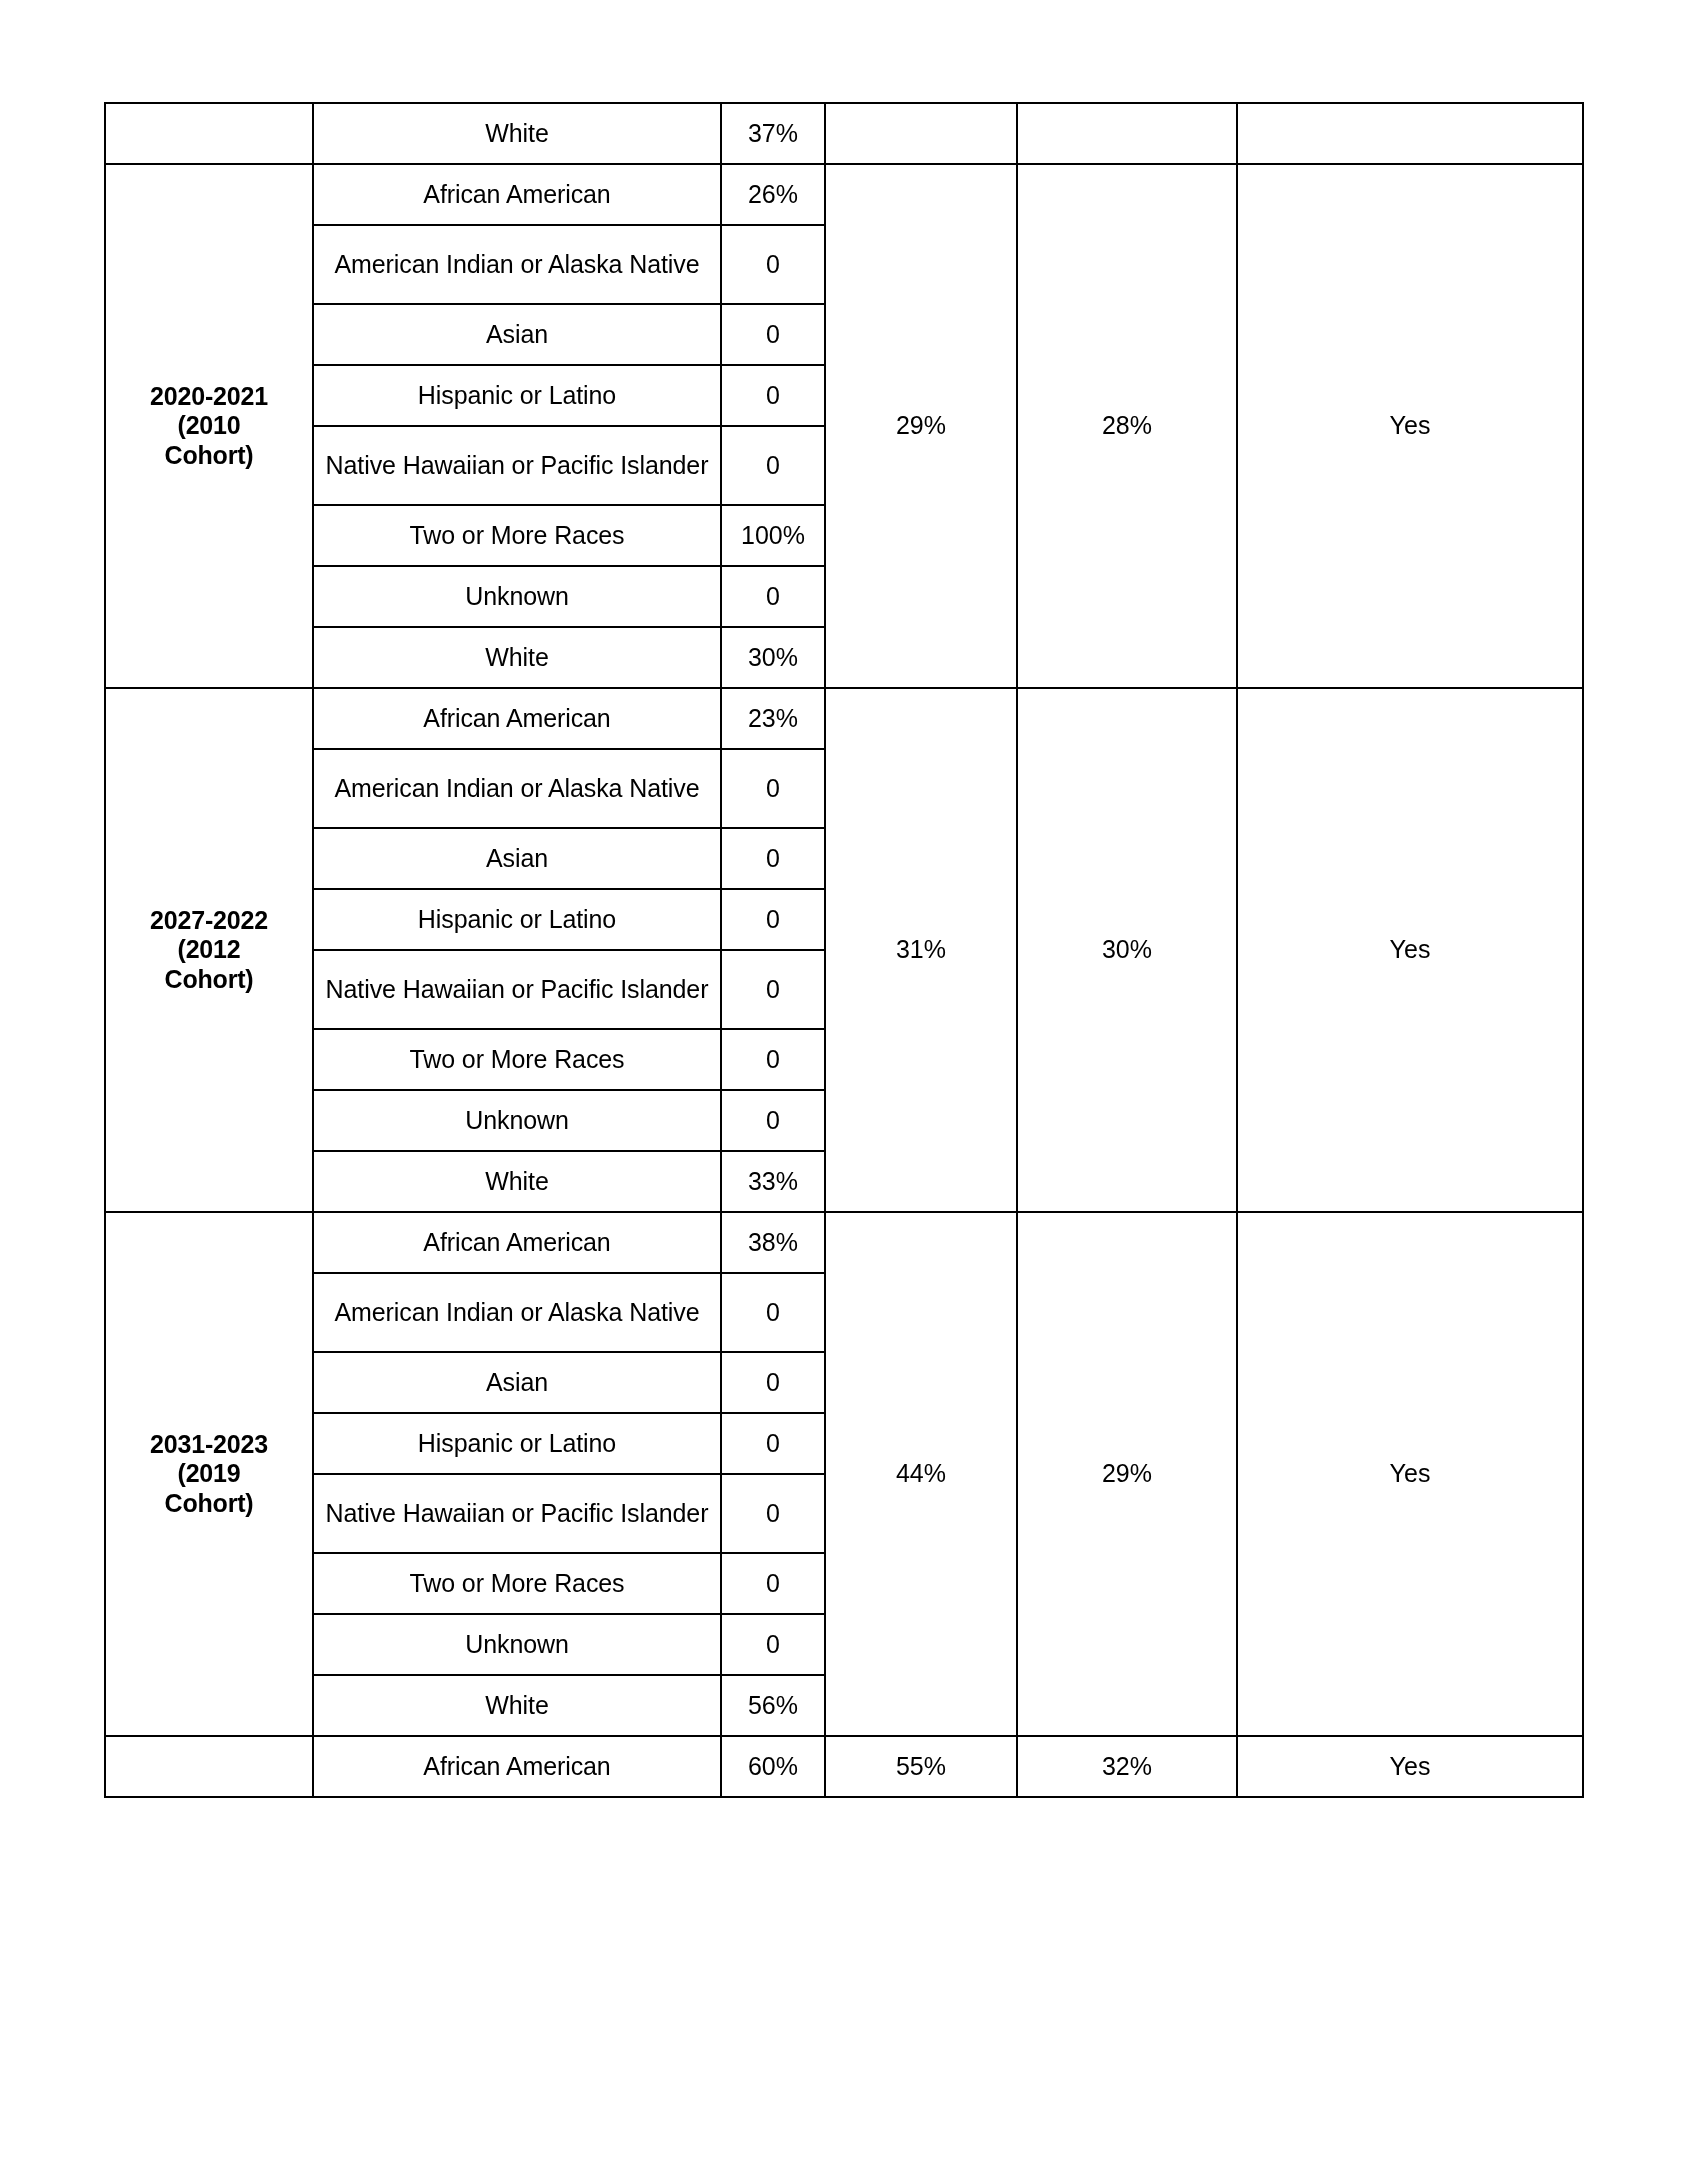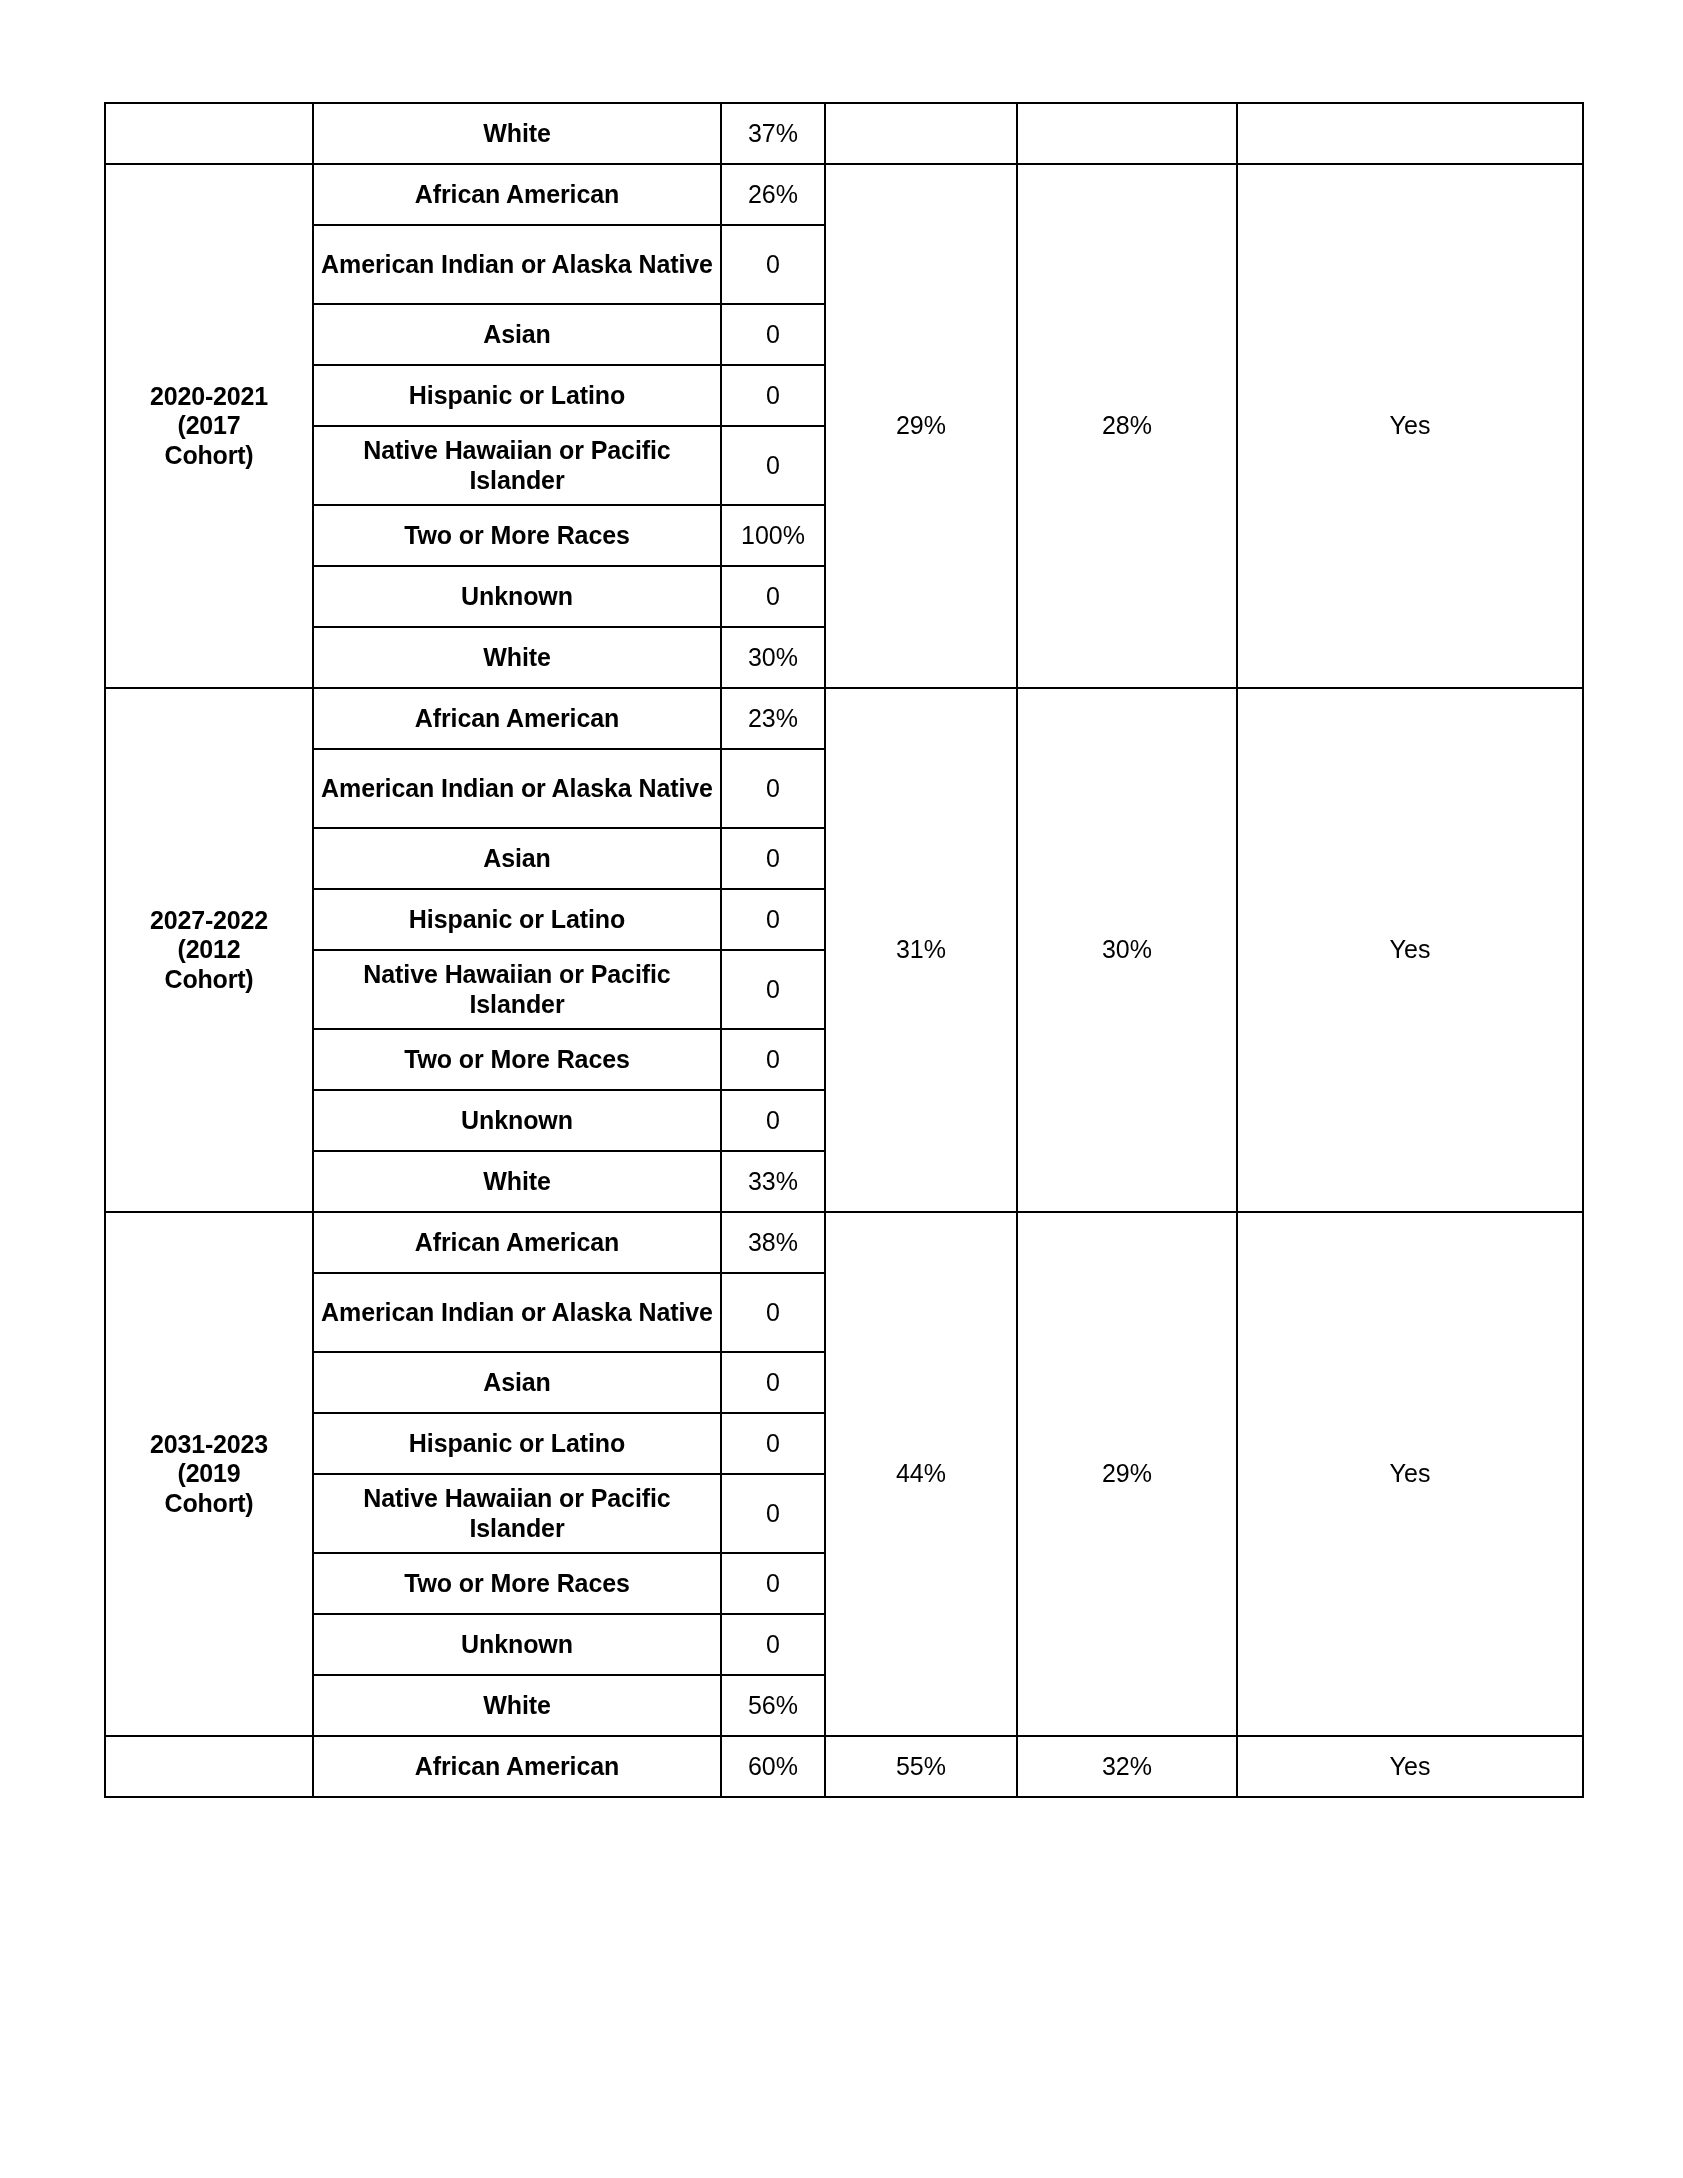--- a/index.html
+++ b/index.html
@@ -43,21 +43,21 @@
   col.c-agg1   { width: 192px; }
   col.c-agg2   { width: 220px; }
   col.c-met    { width: 346px; }
 
   td.year {
     font-weight: bold;
     letter-spacing: -0.2px;
     border-radius: 17px;
   }
   td.group {
-    font-weight: bold;
+    font-weight: normal;
     padding: 0 6px;
     letter-spacing: -0.1px;
   }
   td.pct {
     font-weight: normal;
   }
   td.agg {
     font-weight: normal;
   }
   td.met {
@@ -89,21 +89,21 @@
           <td class="year empty"></td>
           <td class="group">White</td>
           <td class="pct">37%</td>
           <td class="agg empty"></td>
           <td class="agg empty"></td>
           <td class="met empty"></td>
         </tr>
         <tr class="r-short">
           <td class="year" rowspan="8">
             <span class="yline">2020-2021</span>
-            <span class="yline">(2017</span>
+            <span class="yline">(2010</span>
             <span class="yline">Cohort)</span>
           </td>
           <td class="group">African American</td>
           <td class="pct">26%</td>
           <td class="agg" rowspan="8">29%</td>
           <td class="agg" rowspan="8">28%</td>
           <td class="met" rowspan="8">Yes</td>
         </tr>
         <tr class="r-tall">
           <td class="group">American Indian or Alaska Native</td>

